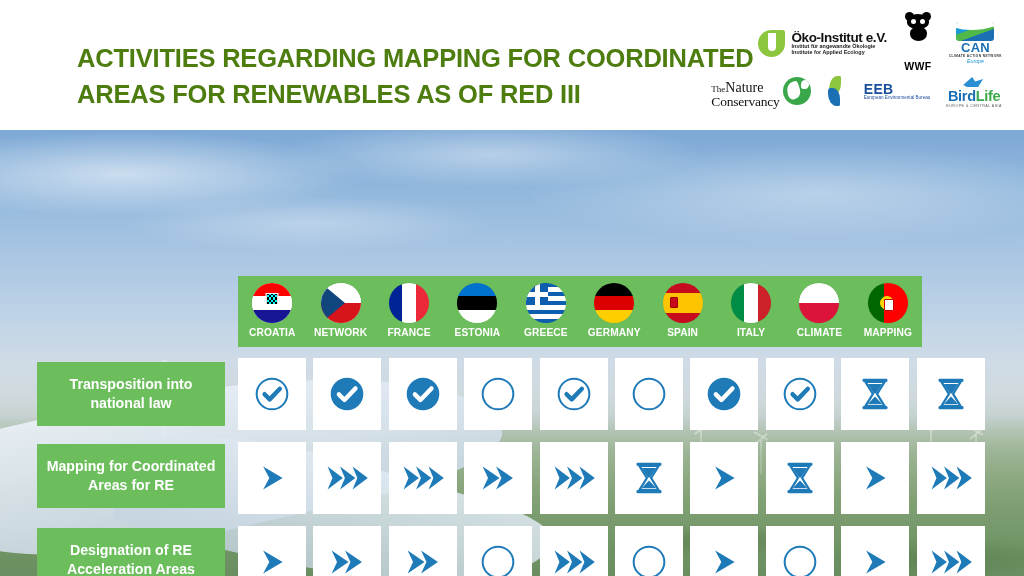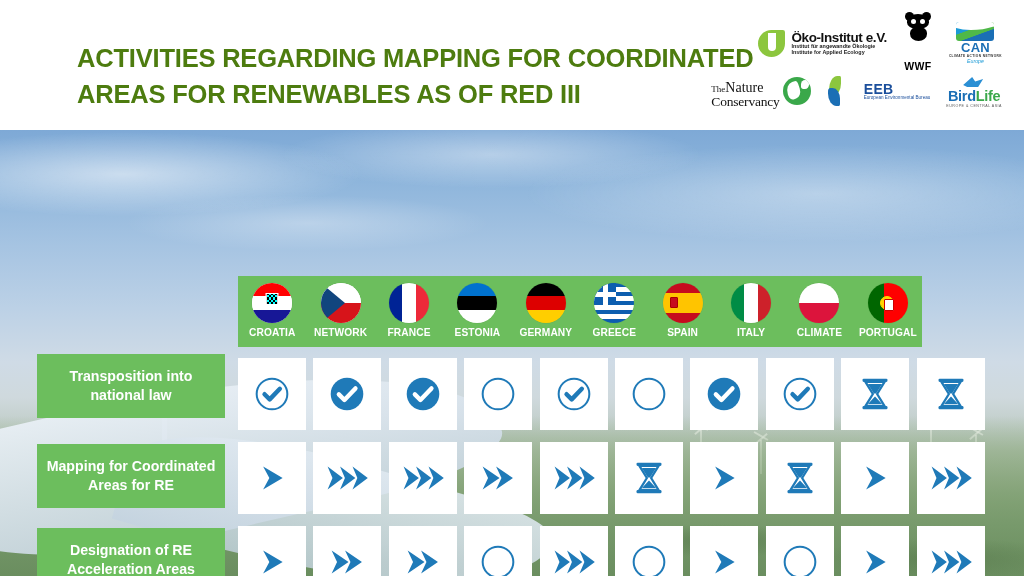--- a/index.html
+++ b/index.html
@@ -318,21 +318,21 @@
 
   
   .rowlabel {
     position: absolute; left: 37px; width: 188px;
     background: #6cbe5d;
     color: #ffffff; font-weight: bold; font-size: 14.2px;
     line-height: 19px; text-align: center;
     display: flex; align-items: center; justify-content: center;
     padding: 0 8px;
   }
-  #rowlabel-0 { top: 224px; height: 64px; }
+  #rowlabel-0 { top: 232px; height: 64px; }
   #rowlabel-1 { top: 314px; height: 64px; }
   #rowlabel-2 { top: 398px; height: 64px; }
 
   
   .ico { display: block; }
 </style>
 </head>
 <body>
 
 <div id="header">
@@ -441,34 +441,34 @@
         </div>
         <div class="country">
           <div class="flag f-ee">
             <div class="s1"></div>
             <div class="s2"></div>
             <div class="s3"></div>
           </div>
           <div class="cname">ESTONIA</div>
         </div>
         <div class="country">
+          <div class="flag f-gr">
+            <div class="canton"></div>
+            <div class="cross-v"></div>
+            <div class="cross-h"></div>
+          </div>
+          <div class="cname">GREECE</div>
+        </div>
+        <div class="country">
           <div class="flag f-de">
             <div class="s1"></div>
             <div class="s2"></div>
             <div class="s3"></div>
           </div>
           <div class="cname">GERMANY</div>
-        </div>
-        <div class="country">
-          <div class="flag f-gr">
-            <div class="canton"></div>
-            <div class="cross-v"></div>
-            <div class="cross-h"></div>
-          </div>
-          <div class="cname">GREECE</div>
         </div>
         <div class="country">
           <div class="flag f-es">
             <div class="s1"></div>
             <div class="s2"></div>
             <div class="s3"></div>
             <div class="coa"></div>
           </div>
           <div class="cname">SPAIN</div>
         </div>
@@ -486,21 +486,21 @@
             <div class="s2"></div>
           </div>
           <div class="cname">CLIMATE</div>
         </div>
         <div class="country">
           <div class="flag f-pt">
             <div class="s1"></div>
             <div class="s2"></div>
             <div class="coa"></div>
           </div>
-          <div class="cname">PORTUGAL</div>
+          <div class="cname">MAPPING</div>
         </div>
       </div>
 
     <div class="rowlabel" id="rowlabel-0">Transposition into national law</div>
     <div class="rowlabel" id="rowlabel-1">Mapping for Coordinated Areas for RE</div>
     <div class="rowlabel" id="rowlabel-2">Designation of RE Acceleration Areas</div>
 
     <div id="cells">
         <div class="row">
           <div class="cell">

